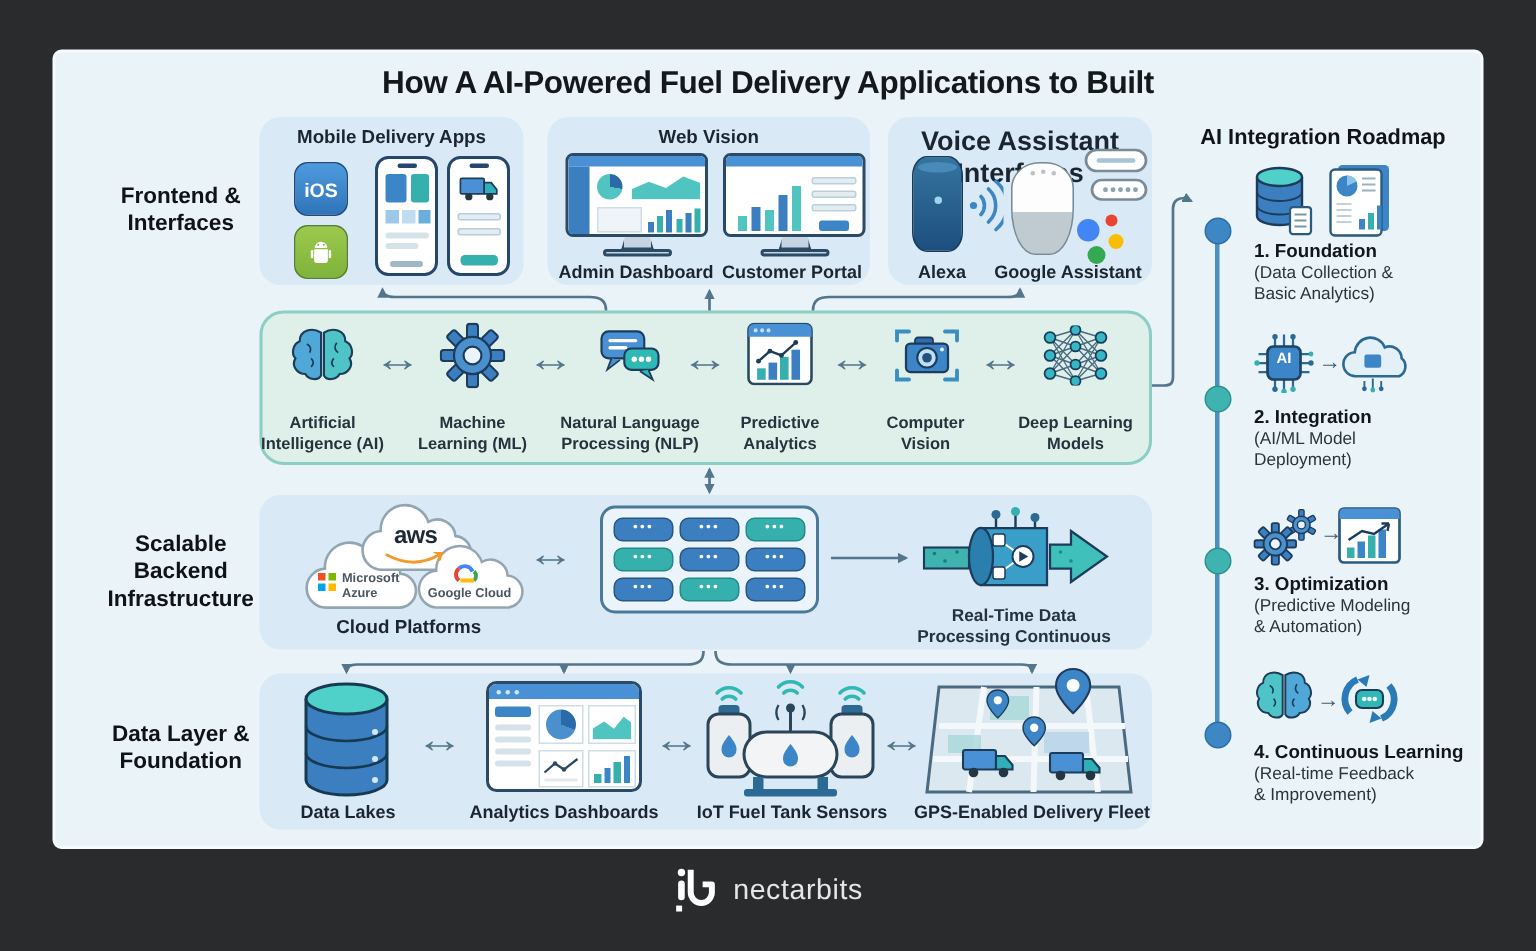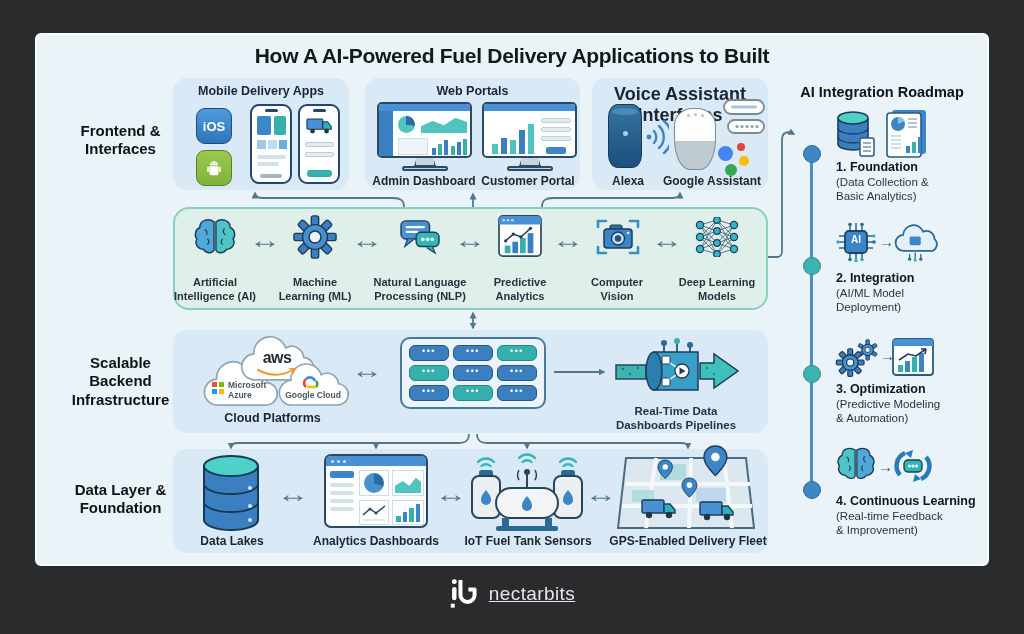--- a/index.html
+++ b/index.html
@@ -22,21 +22,21 @@
   .phone{border:2.5px solid #24476b;border-radius:9px;background:#fff;}
   .monitor{border:2.5px solid #2a4a66;border-radius:5px;background:#fff;overflow:hidden;}
   .m-stand{background:#c2d5e0;border:2px solid #2a4a66;border-top:none;clip-path:polygon(12% 0,88% 0,100% 100%,0 100%);}
   .m-base{background:#c2d5e0;border:2px solid #2a4a66;border-radius:3px;}
   .rm-name{font-size:12.5px;font-weight:800;color:#10161c;line-height:1.25;}
   .rm-desc{font-size:11.5px;color:#2b343c;white-space:pre-line;line-height:1.25;}
   .rm-arrow{font-size:15px;color:#44576a;font-weight:700;}
   .dot{border-radius:50%;position:absolute;}
   .node{width:18px;height:18px;border-radius:50%;position:absolute;}
   .brand-row{left:0;top:577px;width:1024px;display:flex;align-items:center;justify-content:center;gap:10px;}
-  .brand-text{font-size:19px;color:#e4e7e9;font-weight:500;letter-spacing:0.4px;text-decoration:underline;}
+  .brand-text{font-size:19px;color:#e4e7e9;font-weight:500;letter-spacing:0.4px;}
   svg{display:block;}
 </style>
 </head>
 <body>
 
 <div id="stage">
   <div class="abs" id="panel"></div>
 
   <div class="abs main-title">How A AI-Powered Fuel Delivery Applications to Built</div>
 
@@ -81,21 +81,21 @@
         <path d="M18 6 h5 l4 5 v3 h-9 z" fill="#2fb0b8" stroke="#1d3c5c" stroke-width="1.2"></path>
         <circle cx="7" cy="16" r="2.6" fill="#243642"></circle>
         <circle cx="22" cy="16" r="2.6" fill="#243642"></circle>
       </svg>
     <div style="position:absolute;left:5px;top:36px;width:29px;height:5px;background:#e2ecf2;border:1px solid #b8cdd8;border-radius:2px;"></div>
     <div style="position:absolute;left:5px;top:46px;width:29px;height:5px;background:#e2ecf2;border:1px solid #b8cdd8;border-radius:2px;"></div>
     <div style="position:absolute;left:7px;top:64px;width:25px;height:7px;background:#35b0ac;border-radius:3px;"></div>
   </div>
 
   <div class="abs gbox" style="left:365px;top:78px;width:215px;height:112px;"></div>
-  <div class="abs box-title" style="left:365px;top:84px;width:215px;">Web Portals</div>
+  <div class="abs box-title" style="left:365px;top:84px;width:215px;">Web Vision</div>
   <div class="abs monitor" style="left:377px;top:102px;width:95px;height:56px;">
     <div style="height:7px;background:#4a90d4;"></div>
     <div style="position:absolute;left:0;top:7px;width:14px;height:49px;background:#3c7fc0;"></div>
     <div style="position:absolute;left:19px;top:12px;width:17px;height:17px;border-radius:50%;background:conic-gradient(#2a6aa8 0 100deg,#4fc4c0 100deg 360deg);"></div>
     <div style="position:absolute;left:42px;top:12px;width:46px;height:17px;background:#4fc4c0;clip-path:polygon(0 100%,0 60%,25% 30%,50% 55%,75% 10%,100% 35%,100% 100%);"></div>
     <div style="position:absolute;left:19px;top:34px;width:30px;height:17px;background:#eef4f8;border:1px solid #cfdde6;"></div>
     <div style="position:absolute;left:53px;top:34px;width:16px;height:17px;display:flex;align-items:flex-end;gap:2px;">
         <div style="width:4px;height:7px;background:#3c7fc0;"></div>
         <div style="width:4px;height:11px;background:#35b0ac;"></div>
         <div style="width:4px;height:15px;background:#3c7fc0;"></div>
@@ -349,21 +349,21 @@
         <circle cx="63" cy="3" r="3" fill="#35b0ac"></circle>
         <circle cx="76" cy="7" r="3" fill="#2a6a94"></circle>
       </g>
     <path d="M86 25 h14 v-9 l24 17 -24 17 v-9 h-14 z" fill="#3fc0ba" stroke="#1d3c5c" stroke-width="1.5"></path>
     <g fill="#1d8a84">
         <circle cx="93" cy="30" r="1.2"></circle>
         <circle cx="100" cy="36" r="1.2"></circle>
       </g>
   </svg>
   <div class="abs item-label" style="left:606px;top:404px;width:140px;font-size:11.5px;">Real-Time Data
-Dashboards Pipelines</div>
+Processing Continuous</div>
 
   <div class="abs gbox" style="left:173px;top:449px;width:595px;height:104px;"></div>
 
   <svg class="abs" style="left:202px;top:454px;" width="58" height="78" viewBox="0 0 58 78">
     <path d="M2 12 v54 a27 10 0 0 0 54 0 v-54" fill="#3c7fc0" stroke="#163a52" stroke-width="2"></path>
     <ellipse cx="29" cy="12" rx="27" ry="10" fill="#4fd0c8" stroke="#163a52" stroke-width="2"></ellipse>
     <path d="M2 30 a27 10 0 0 0 54 0 M2 48 a27 10 0 0 0 54 0" fill="none" stroke="#163a52" stroke-width="1.8"></path>
     <g fill="#cfe8f4">
         <circle cx="48" cy="34" r="2"></circle>
         <circle cx="48" cy="52" r="2"></circle>

